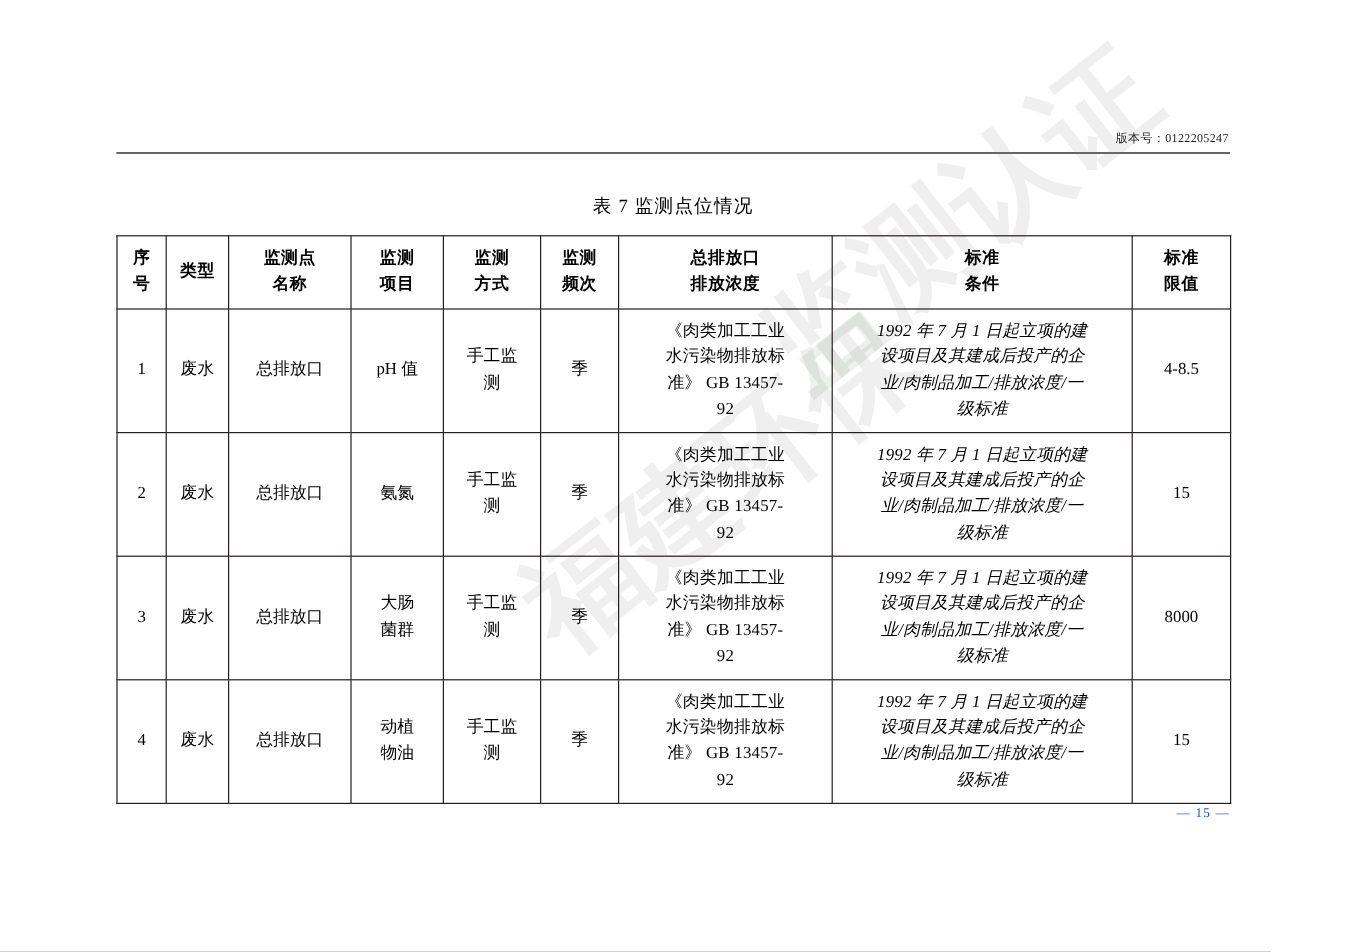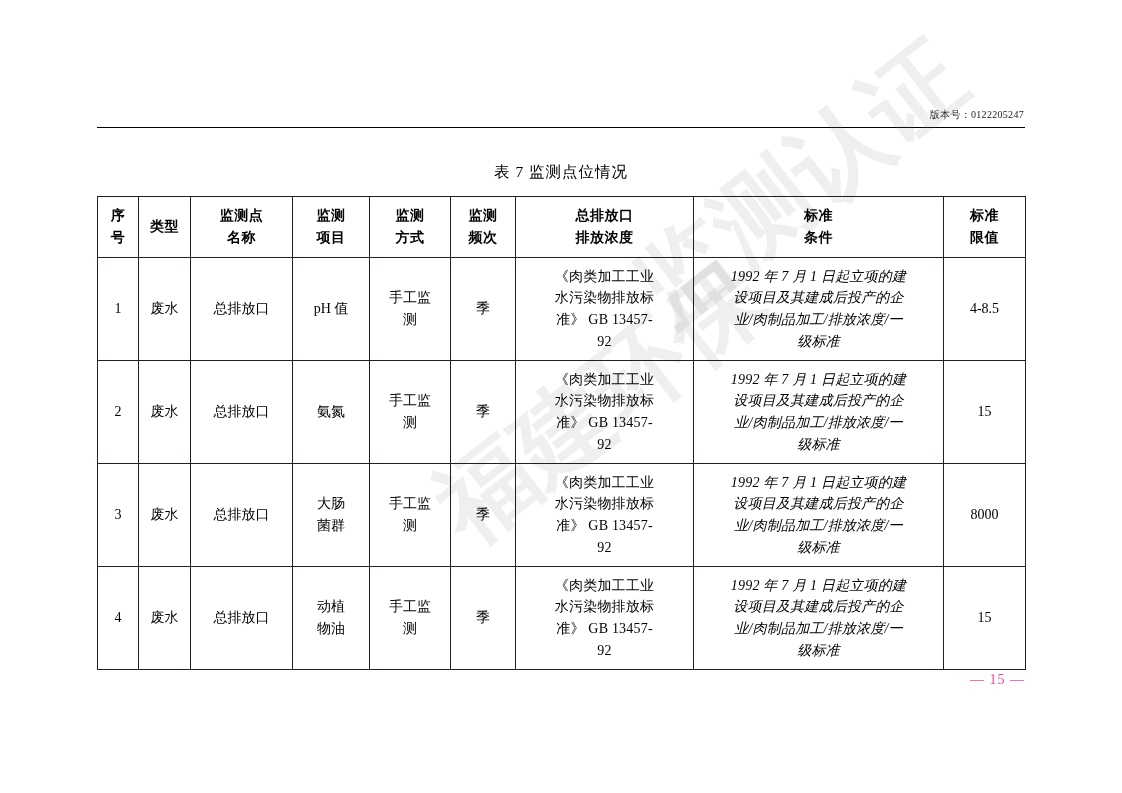--- a/index.html
+++ b/index.html
@@ -122,22 +122,22 @@
     letter-spacing: 0.2px;
     font-style: italic;
   }
   .num {
     font-size: 14.5px;
   }
   .page-number {
     position: absolute;
     right: 97px;
     top: 672px;
-    font-size: 14px;
-    color: #ec4899;
+    font-size: 11px;
+    color: #1d4ed8;
     letter-spacing: 1px;
   }
 </style>
 </head>
 <body>
 
 <div class="page">
 
   <div class="header-version">版本号：0122205247</div>
   <div class="header-rule"></div>

